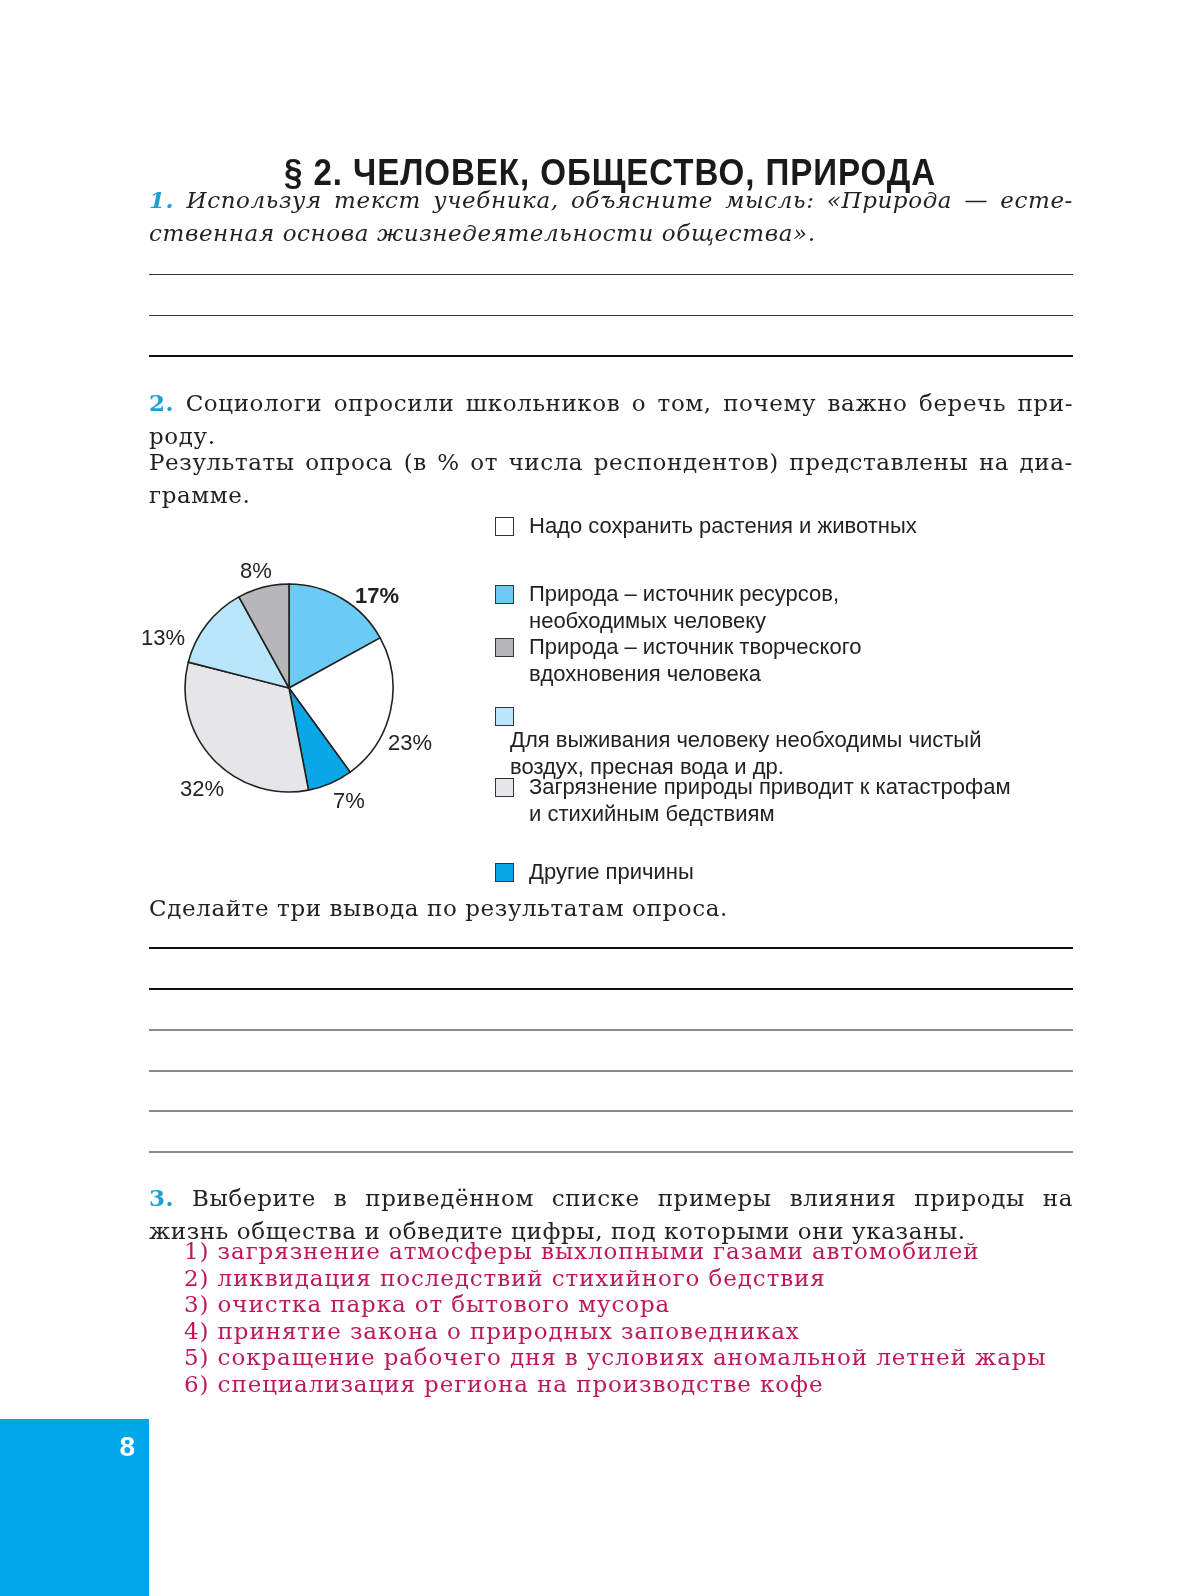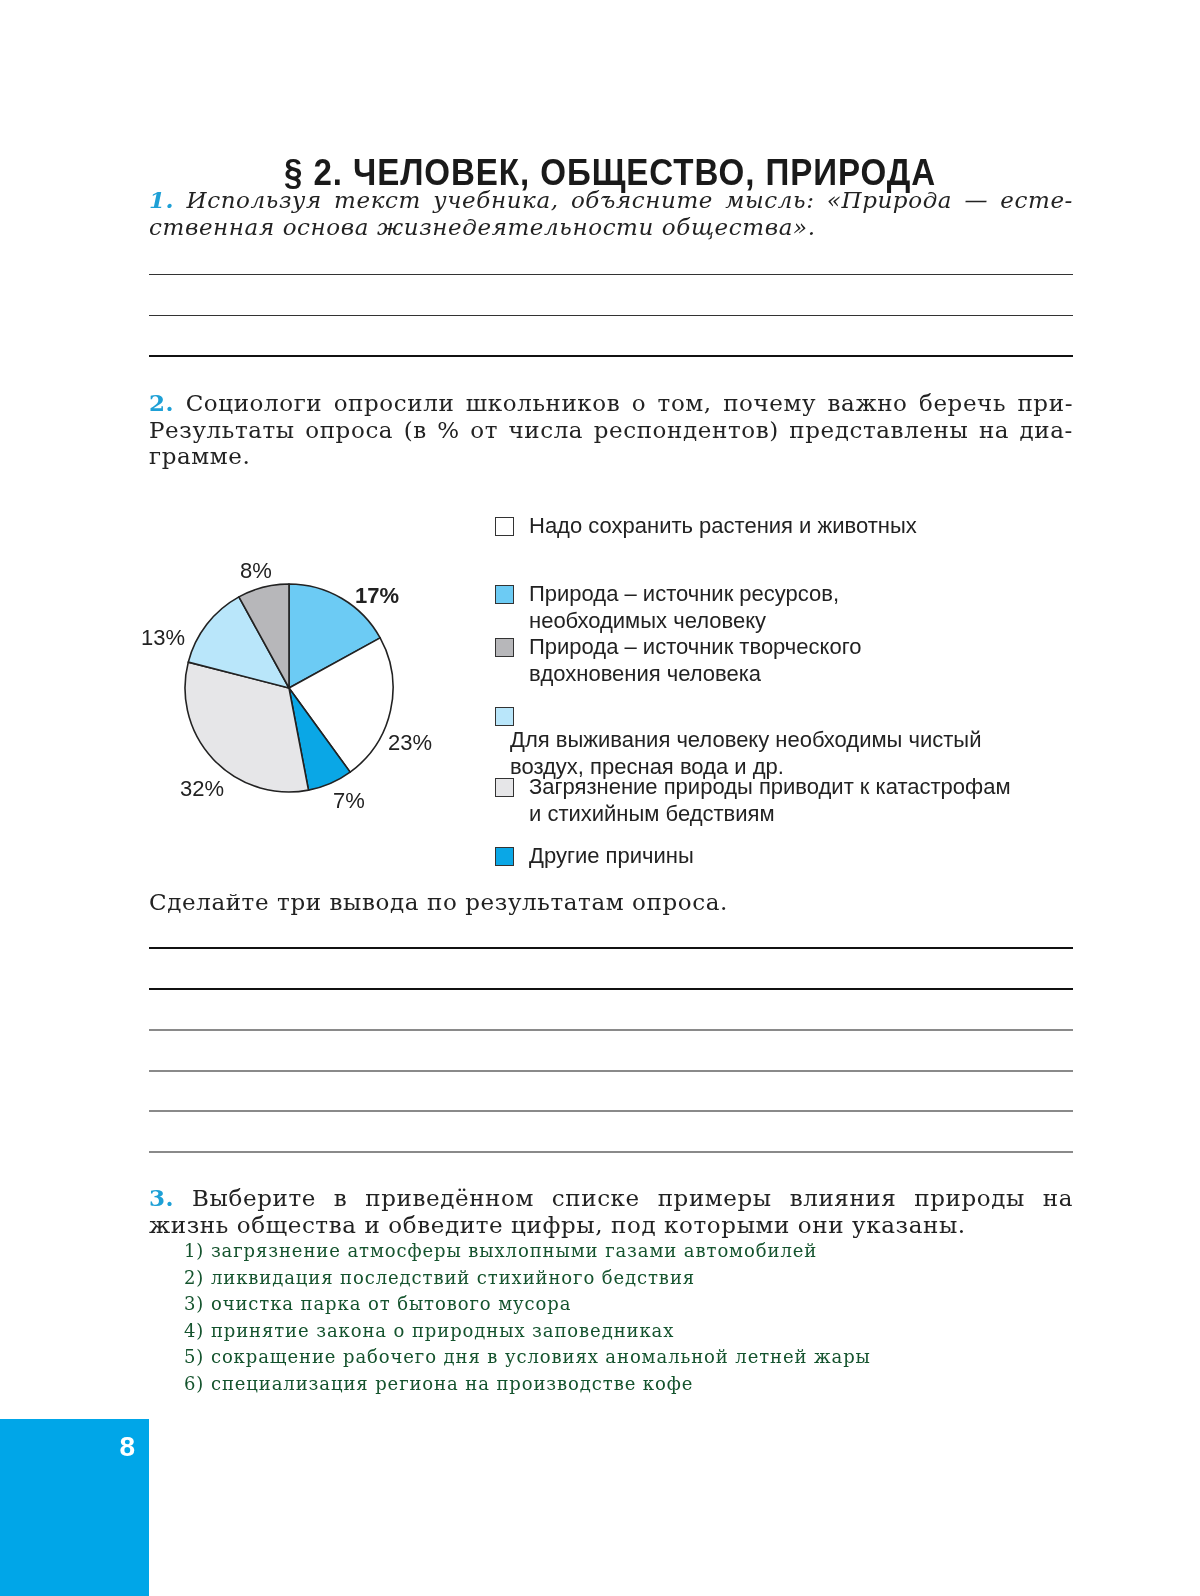--- a/index.html
+++ b/index.html
@@ -14,21 +14,21 @@
     font-weight: bold; font-size: 36px; letter-spacing: 1px; color: #1a1a1a;
     transform: scaleX(0.92); transform-origin: center;
   }
   .para {
     position: absolute; left: 149px; width: 924px;
     font-size: 23px; line-height: 26.5px; text-align: justify;
     font-family: "DejaVu Serif", "Liberation Serif", serif;
     letter-spacing: 0.6px; color: #222;
   }
   .para .line { display: block; white-space: nowrap; text-align: justify; text-align-last: justify; }
-  .para .line.last { text-align-last: left; }
+  .para .line.last { text-align-last: left; margin-top: 6px; }
   .num { color: #1ea0d6; font-weight: bold; }
   .rule { position: absolute; left: 149px; width: 924px; height: 0; border-top: 1.5px solid #333; }
   .rule.thick { border-top: 2.5px solid #111; }
   .rule.grey { border-top: 2px solid #8a8a8a; }
   .pie { position: absolute; left: 140px; top: 550px; width: 320px; height: 280px; }
   .pie-label {
     position: absolute; font-family: "Liberation Sans", "DejaVu Sans", sans-serif;
     font-size: 22px; color: #222;
   }
   .legend { position: absolute; left: 495px; top: 512px; width: 600px; }
@@ -36,21 +36,21 @@
   .swatch {
     width: 19px; height: 19px; border: 1.5px solid #333; box-sizing: border-box;
     margin-top: 5px; flex: none;
   }
   .legend-text {
     margin-left: 15px; font-family: "Liberation Sans", "DejaVu Sans", sans-serif;
     font-size: 22px; line-height: 27px; color: #222;
   }
   .list { position: absolute; left: 184px; top: 1238px; }
   .list-item {
-    font-size: 18px; line-height: 26.5px; letter-spacing: 0.9px; white-space: nowrap; color: #14532d;
+    font-size: 23px; line-height: 26.5px; letter-spacing: 0.9px; white-space: nowrap; color: #be185d;
     font-family: "DejaVu Serif", "Liberation Serif", serif;
   }
   .page-tab {
     position: absolute; left: 0; top: 1419px; width: 149px; height: 177px; background: #00a6e8;
   }
   .page-number {
     position: absolute; right: 14px; top: 12px; color: #ffffff;
     font-family: "Liberation Sans", "DejaVu Sans", sans-serif; font-weight: bold; font-size: 28px;
   }
 </style>
@@ -62,20 +62,21 @@
 <div class="para" style="top:187px;font-style:italic;">
   <span class="line"><span class="num">1.</span> <span>Используя текст учебника, объясните мысль: «Природа — есте-</span></span>
   <span class="line last">ственная основа жизнедеятельности общества».</span>
 </div>
 <div class="rule" style="top:274px;"></div>
 <div class="rule" style="top:315px;"></div>
 <div class="rule thick" style="top:355px;"></div>
 
 <div class="para" style="top:390px;">
   <span class="line"><span class="num">2.</span> <span>Социологи опросили школьников о том, почему важно беречь при-</span></span>
+  <span class="line last">роду.</span>
   <span class="line">Результаты опроса (в % от числа респондентов) представлены на диа-</span>
   <span class="line last">грамме.</span>
 </div>
 
 <div class="pie">
   <svg width="320" height="280" viewBox="140 550 320 280">
     <g stroke="#222" stroke-width="1.6" stroke-linejoin="round">
       <path id="slice-0" d="M289,688 L289.00,584.00 A104,104 0 0 1 380.14,637.90 Z" fill="#6ccbf4"></path>
       <path id="slice-1" d="M289,688 L380.14,637.90 A104,104 0 0 1 350.13,772.14 Z" fill="#ffffff"></path>
       <path id="slice-2" d="M289,688 L350.13,772.14 A104,104 0 0 1 308.49,790.16 Z" fill="#0aa7e6"></path>
@@ -106,21 +107,21 @@
     <span class="legend-text"><span>Природа – источник творческого</span><br><span>вдохновения человека</span></span>
   </div>
   <div class="legend-item" style="top:190px;flex-direction:column;">
     <span class="swatch" style="background:#b9e6fa;"></span>
     <span class="legend-text"><span>Для выживания человеку необходимы чистый</span><br><span>воздух, пресная вода и др.</span></span>
   </div>
   <div class="legend-item" style="top:261px;">
     <span class="swatch" style="background:#e6e6e8;"></span>
     <span class="legend-text"><span>Загрязнение природы приводит к катастрофам</span><br><span>и стихийным бедствиям</span></span>
   </div>
-  <div class="legend-item" style="top:330px;justify-content:flex-end;">
+  <div class="legend-item" style="top:346px;justify-content:flex-end;">
     <span class="swatch" style="background:#0aa7e6;"></span>
     <span class="legend-text"><span>Другие причины</span></span>
   </div>
 </div>
 
 <div class="para" style="top:889px;">
   <span class="line last">Сделайте три вывода по результатам опроса.</span>
 </div>
 <div class="rule thick" style="top:947px;"></div>
 <div class="rule thick" style="top:988px;"></div>

